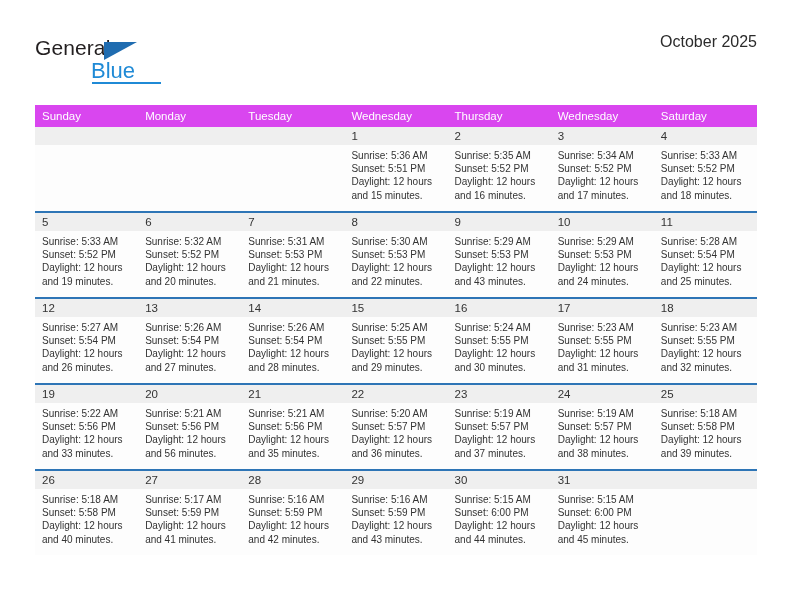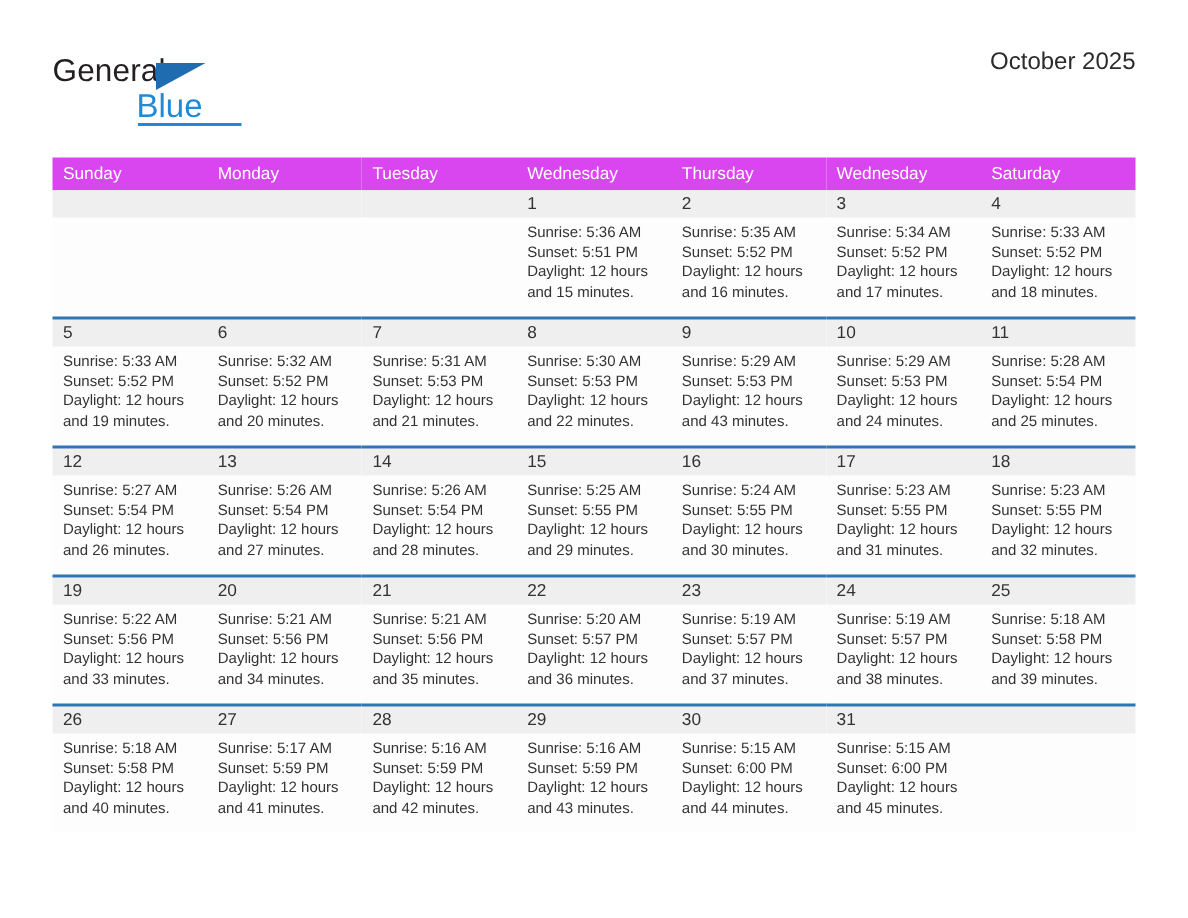--- a/index.html
+++ b/index.html
@@ -357,21 +357,21 @@
             <div>Daylight: 12 hours</div>
             <div>and 33 minutes.</div>
           </div>
         </td>
         <td>
           <div class="daynum">20</div>
           <div class="info">
             <div>Sunrise: 5:21 AM</div>
             <div>Sunset: 5:56 PM</div>
             <div>Daylight: 12 hours</div>
-            <div>and 34 minutes.</div>
+            <div>and 56 minutes.</div>
           </div>
         </td>
         <td>
           <div class="daynum">21</div>
           <div class="info">
             <div>Sunrise: 5:21 AM</div>
             <div>Sunset: 5:56 PM</div>
             <div>Daylight: 12 hours</div>
             <div>and 35 minutes.</div>
           </div>

